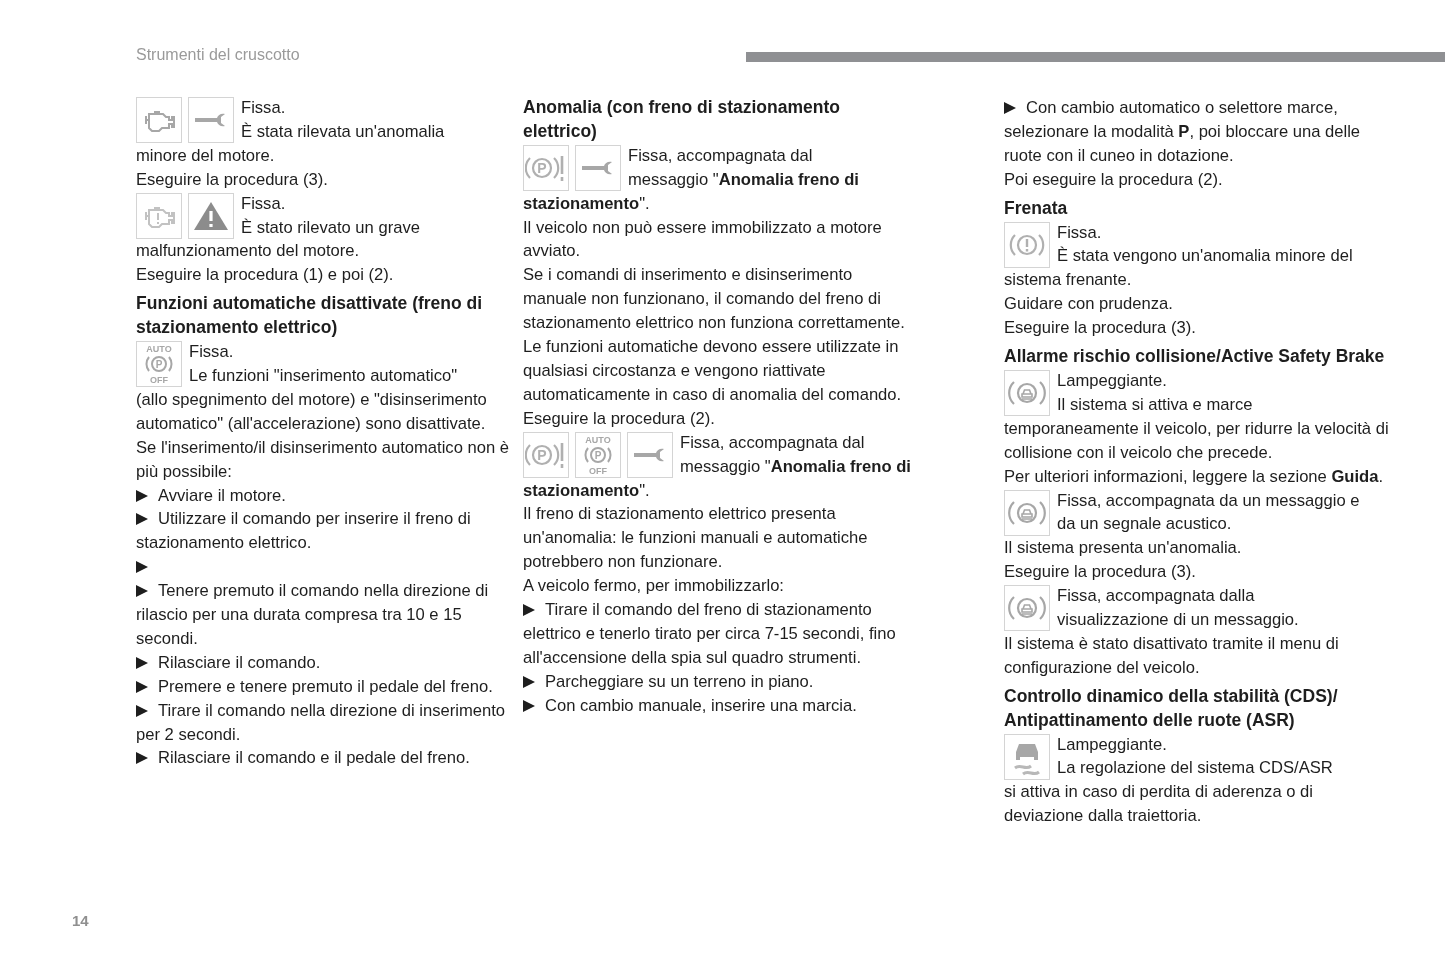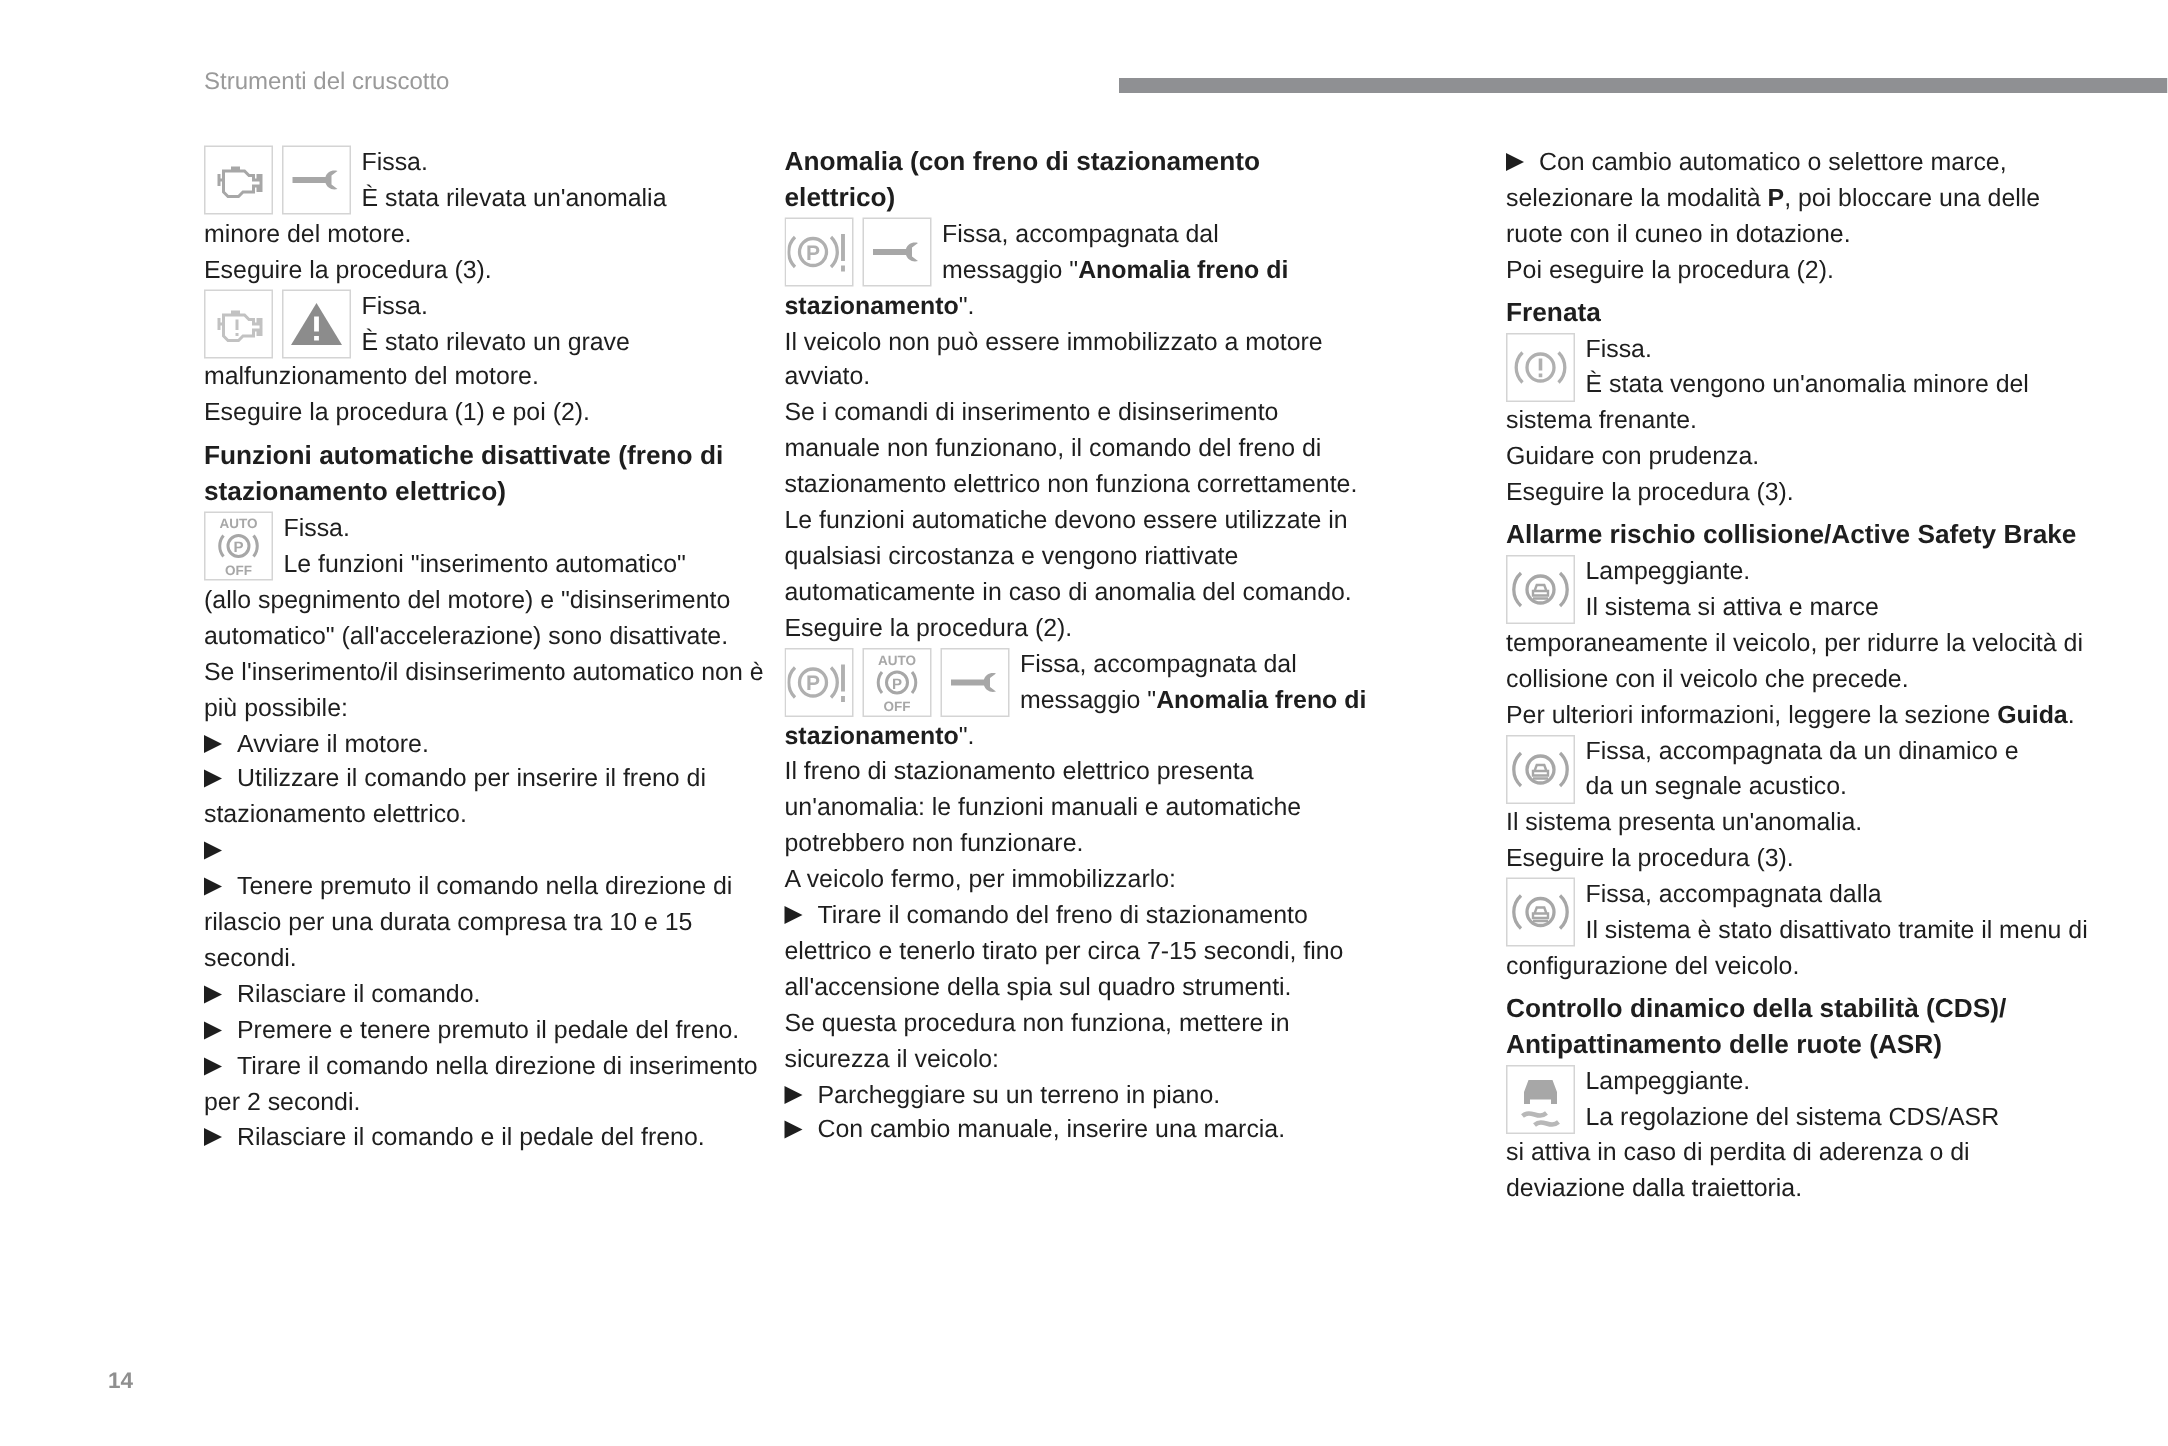--- a/index.html
+++ b/index.html
@@ -149,21 +149,20 @@
             <path d="M2 6h22c1-3 4-5 8-4l-4 3v6l4 3c-4 1-7-1-8-4H2z" fill="#a7a7a7"></path>
           </svg>
       </div>
     </div>
     <p>Fissa, accompagnata dal</p>
     <p><span>messaggio "</span><b>Anomalia freno di stazionamento</b><span>".</span></p>
   </div>
   <p>Il freno di stazionamento elettrico presenta un'anomalia: le funzioni manuali e automatiche potrebbero non funzionare.</p>
   <p>A veicolo fermo, per immobilizzarlo:</p>
   <p class="bullet"><span class="tri"></span><span>Tirare il comando del freno di stazionamento elettrico e tenerlo tirato per circa 7-15 secondi, fino all'accensione della spia sul quadro strumenti.</span></p>
-  <p>Se questa procedura non funziona, mettere in sicurezza il veicolo:</p>
   <p class="bullet"><span class="tri"></span><span>Parcheggiare su un terreno in piano.</span></p>
   <p class="bullet"><span class="tri"></span><span>Con cambio manuale, inserire una marcia.</span></p>
 </div>
 
 <div class="col col3">
   <p class="bullet"><span class="tri"></span><span>Con cambio automatico o selettore marce, selezionare la modalità </span><b>P</b><span>, poi bloccare una delle ruote con il cuneo in dotazione.</span></p>
   <p>Poi eseguire la procedura (2).</p>
 
   <h3>Frenata</h3>
   <div class="entry">
@@ -202,36 +201,37 @@
   <div class="entry">
     <div class="icons">
       <div class="icon-box">
         <svg width="40" height="32" viewBox="0 0 40 32">
           <circle cx="20" cy="16" r="9" fill="none" stroke="#a7a7a7" stroke-width="2.2"></circle>
           <path d="M7 5a15 15 0 0 0 0 22M33 5a15 15 0 0 1 0 22" fill="none" stroke="#a7a7a7" stroke-width="2.2"></path>
           <path d="M15 17h10v3h-10zM16 17l1.5-4h5l1.5 4M15 22h10" fill="none" stroke="#a7a7a7" stroke-width="1.6"></path>
         </svg>
       </div>
     </div>
-    <p>Fissa, accompagnata da un dinamico e</p>
+    <p>Fissa, accompagnata da un messaggio e</p>
     <p>da un segnale acustico.</p>
     <p>Il sistema presenta un'anomalia.</p>
     <p>Eseguire la procedura (3).</p>
   </div>
   <div class="entry">
     <div class="icons">
       <div class="icon-box">
         <svg width="40" height="32" viewBox="0 0 40 32">
           <circle cx="20" cy="16" r="9" fill="none" stroke="#a7a7a7" stroke-width="2.2"></circle>
           <path d="M7 5a15 15 0 0 0 0 22M33 5a15 15 0 0 1 0 22" fill="none" stroke="#a7a7a7" stroke-width="2.2"></path>
           <path d="M15 17h10v3h-10zM16 17l1.5-4h5l1.5 4M15 22h10" fill="none" stroke="#a7a7a7" stroke-width="1.6"></path>
         </svg>
       </div>
     </div>
     <p>Fissa, accompagnata dalla</p>
+    <p>visualizzazione di un messaggio.</p>
     <p>Il sistema è stato disattivato tramite il menu di configurazione del veicolo.</p>
   </div>
 
   <h3>Controllo dinamico della stabilità (CDS)/ Antipattinamento delle ruote (ASR)</h3>
   <div class="entry">
     <div class="icons">
       <div class="icon-box">
         <svg width="36" height="38" viewBox="0 0 36 38">
           <path d="M10 6h16l3 8v8h-4v-3H11v3H7v-8z" fill="#a7a7a7"></path>
           <path d="M6 30c6-5 10 3 16-2M14 36c6-5 10 3 16-2" fill="none" stroke="#b8b8b8" stroke-width="3"></path>

